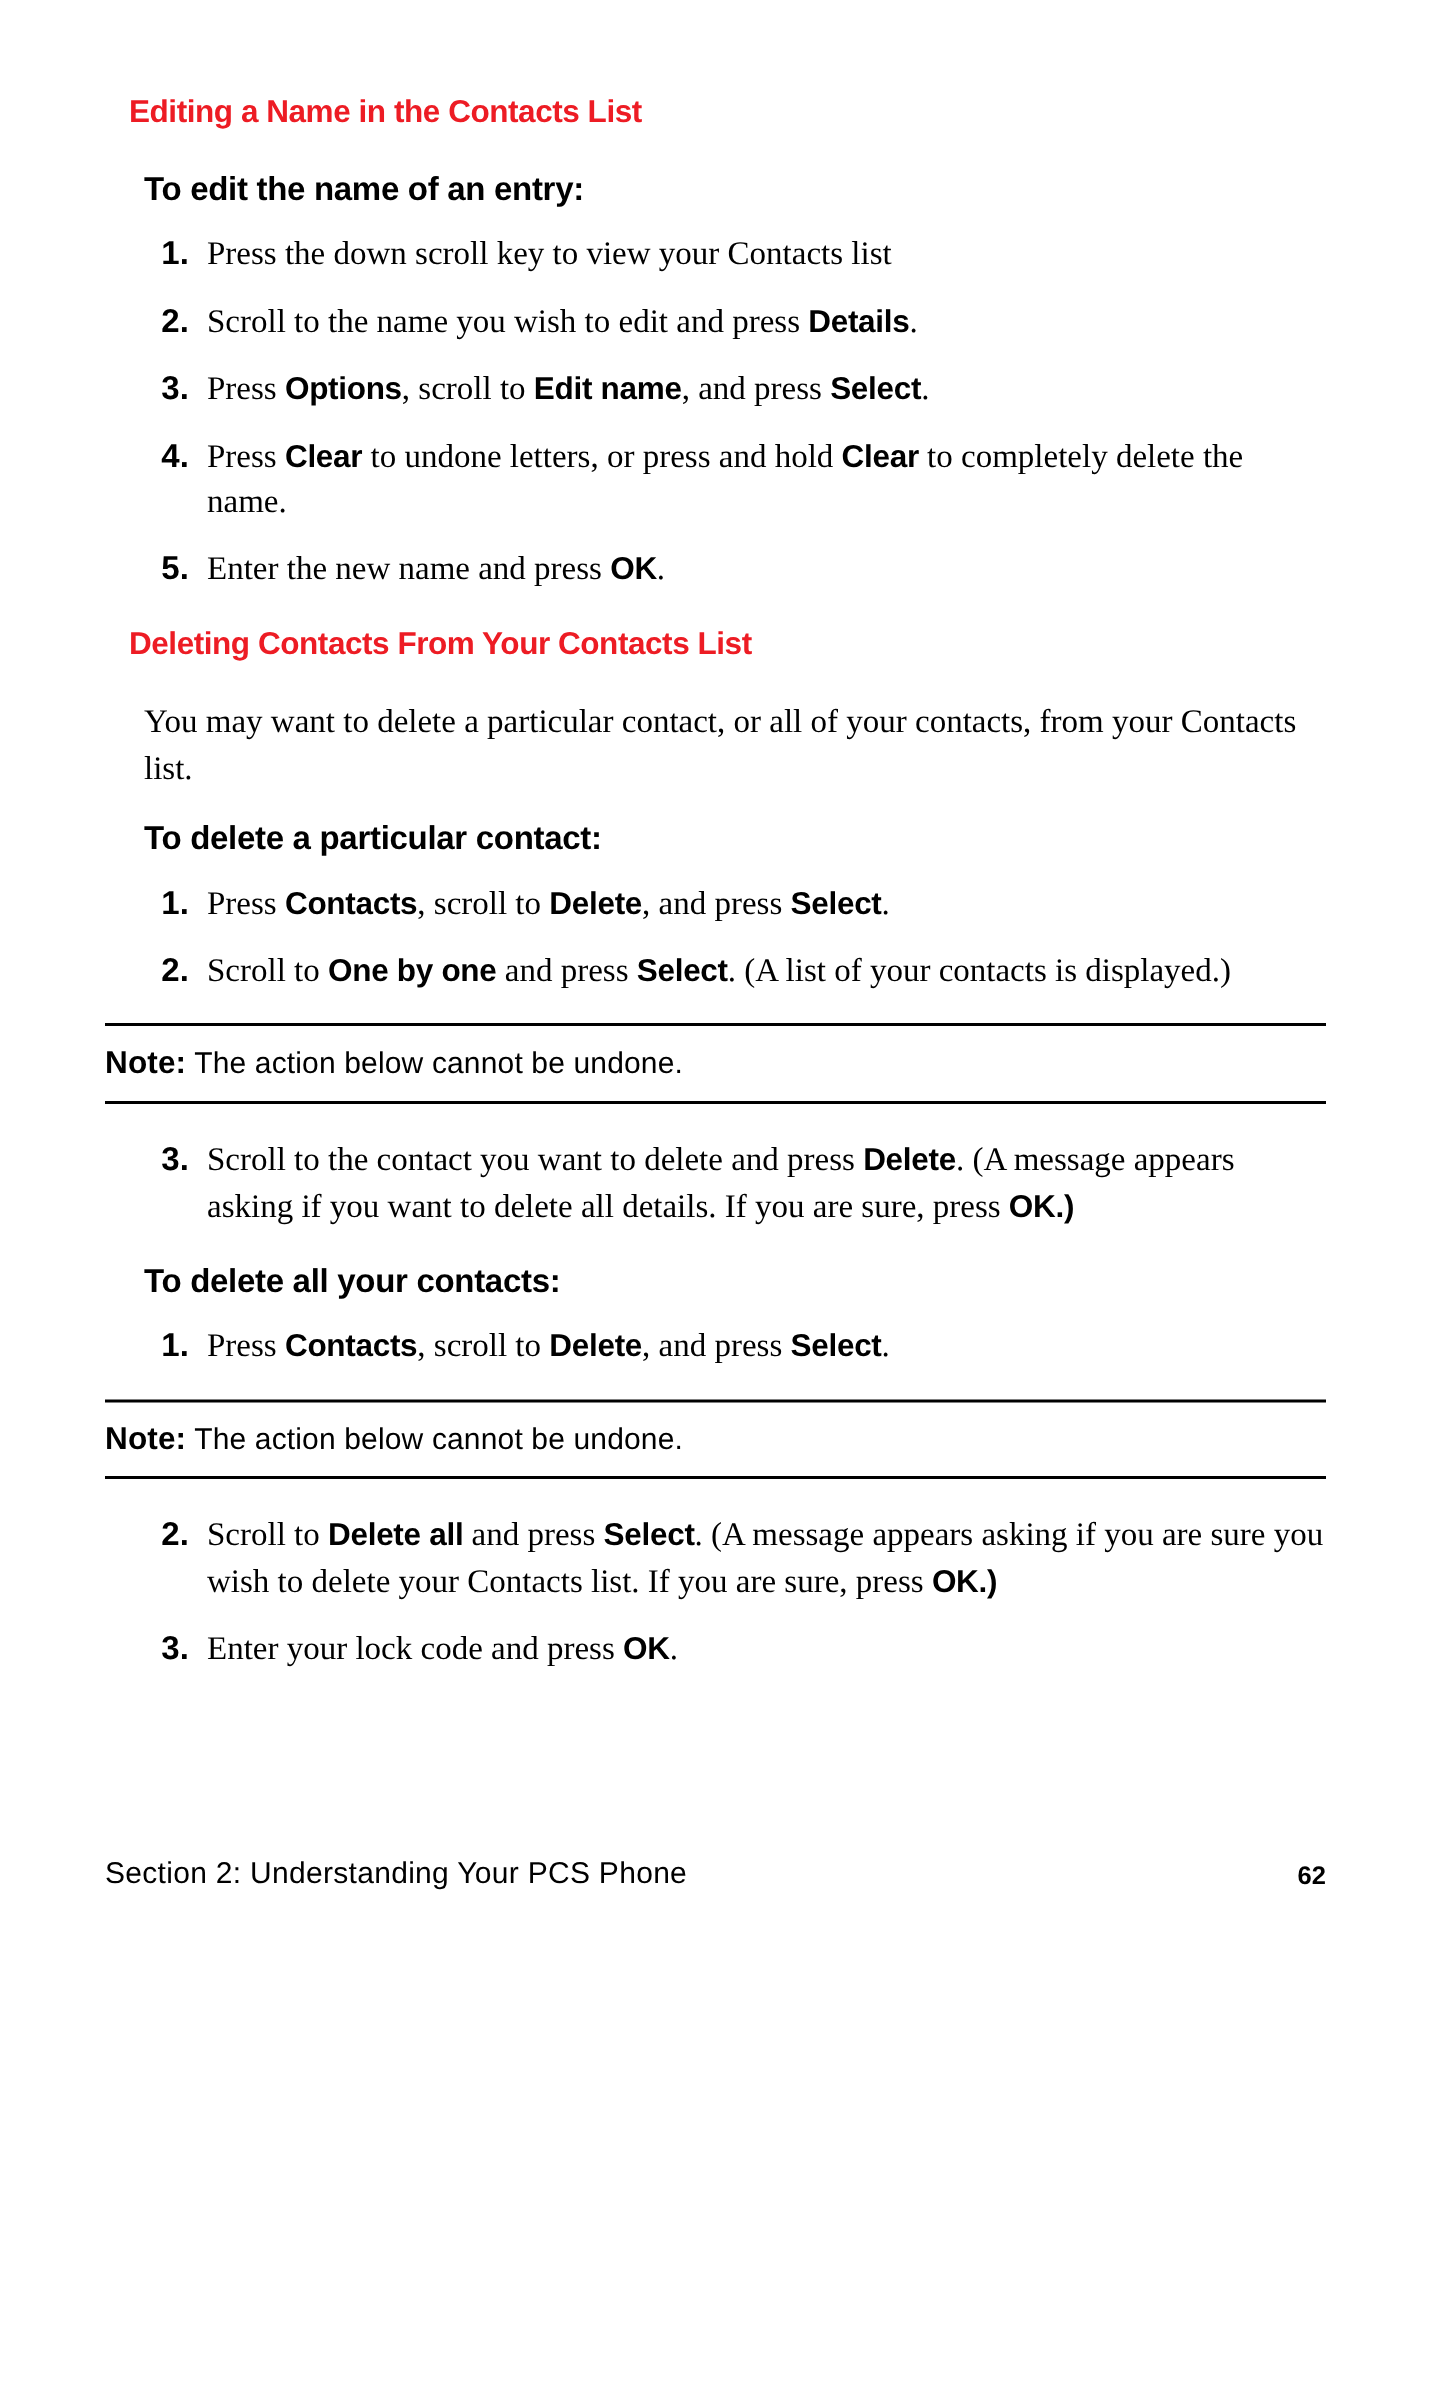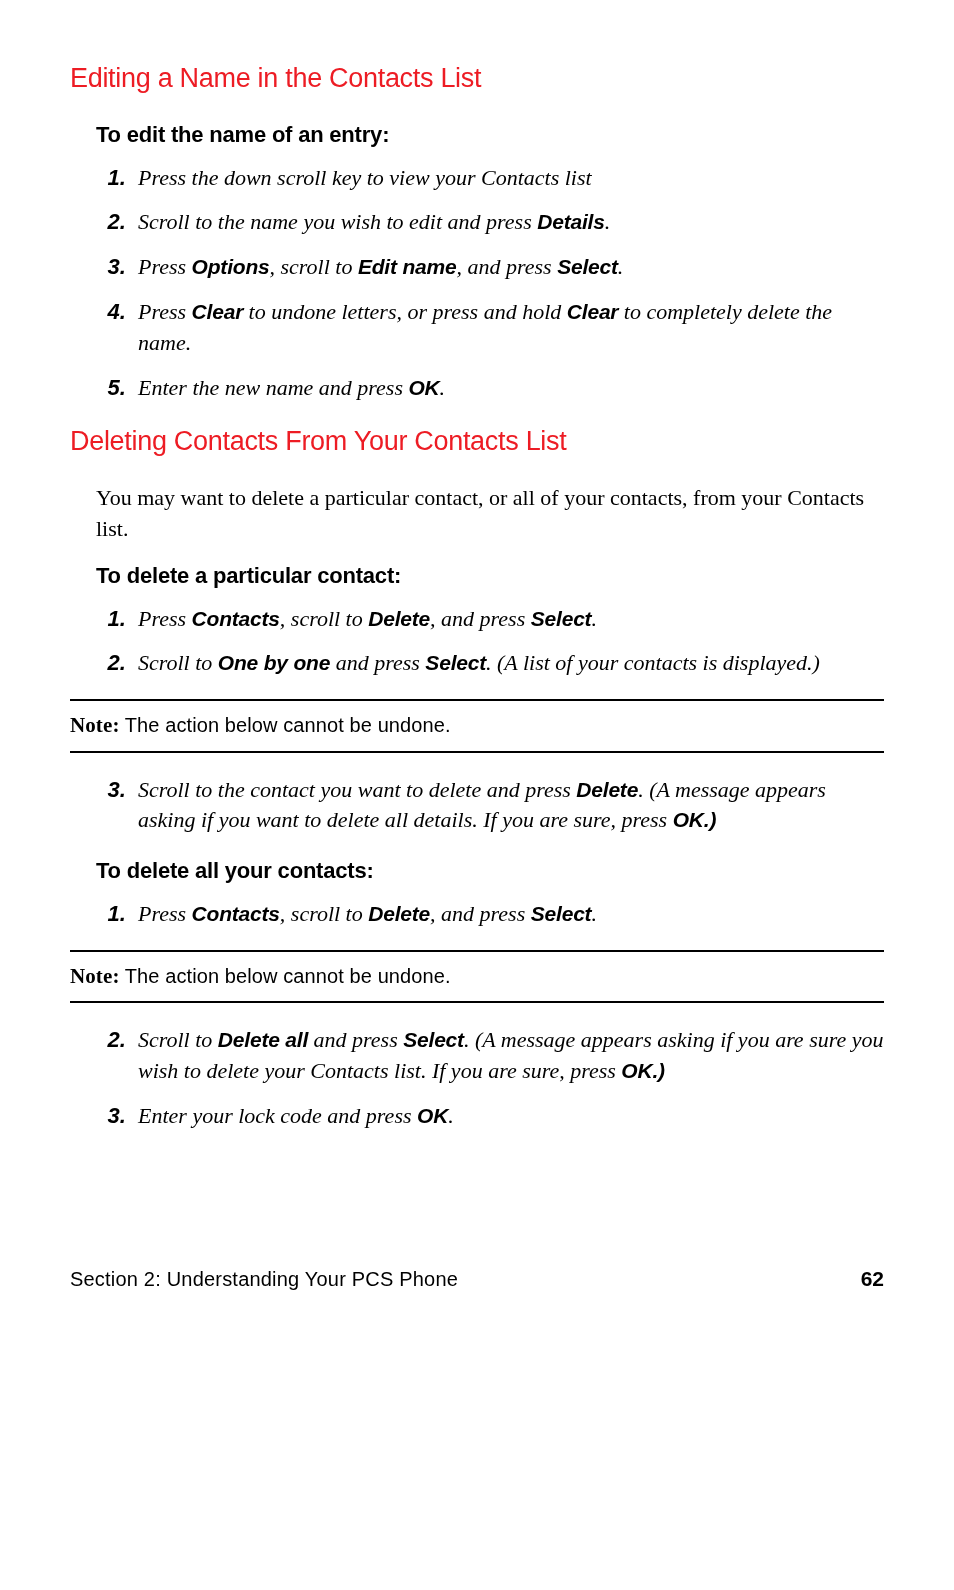--- a/index.html
+++ b/index.html
@@ -7,46 +7,45 @@
     font-size: 22px;
     line-height: 1.4;
     color: #000;
     margin: 0;
     padding: 60px 70px 40px 70px;
     width: 954px;
     box-sizing: border-box;
   }
   h2.section-heading {
     font-family: 'Arial Narrow', Arial, sans-serif;
-    font-weight: normal;
+    font-weight: bold;
     font-stretch: condensed;
     color: #ed1c24;
-    font-size: 27px;
-    margin: 0 0 22px 0;
+    font-size: 21px;
+    margin: 0 0 22px 16px;
     letter-spacing: -0.3px;
   }
   .subhead {
     font-family: 'Arial Narrow', Arial, sans-serif;
     font-weight: bold;
     font-stretch: condensed;
     font-size: 22px;
     margin: 12px 0 12px 26px;
     letter-spacing: -0.2px;
   }
   .intro-para {
     margin: 10px 0 16px 26px;
   }
   ol.steps {
     margin: 0 0 20px 26px;
     padding-left: 36px;
   }
   ol.steps li {
     margin-bottom: 14px;
     padding-left: 6px;
-    font-style: italic;
   }
   ol.steps li::marker {
     font-family: 'Arial Narrow', Arial, sans-serif;
     font-weight: bold;
     font-stretch: condensed;
   }
   ol.steps b {
     font-family: 'Arial Narrow', Arial, sans-serif;
     font-weight: bold;
     font-stretch: condensed;
@@ -56,21 +55,21 @@
   .note-box {
     border-top: 2.5px solid #000;
     border-bottom: 2.5px solid #000;
     padding: 10px 0;
     margin: 18px 0 22px 0;
     font-family: Arial, Helvetica, sans-serif;
     font-size: 20px;
     letter-spacing: 0.1px;
   }
   .note-box b {
-    font-family: Liberation Serif, serif;
+    font-family: Liberation Sans, sans-serif;
     font-weight: bold;
     font-stretch: condensed;
     font-size: 21px;
   }
   .footer {
     display: flex;
     justify-content: space-between;
     align-items: flex-end;
     font-family: Arial, Helvetica, sans-serif;
     font-size: 20px;
@@ -84,22 +83,21 @@
     font-family: 'Arial Narrow', Arial, sans-serif;
     font-weight: bold;
     font-stretch: condensed;
     letter-spacing: -0.1px;
     font-size: 21px;
   }
   .footer-right {
     font-family: 'Arial Narrow', Arial, sans-serif;
     font-weight: bold;
     font-stretch: condensed;
-    font-size: 21px;
-    margin-top: 12px;
+    font-size: 17px;
   }
 </style>
 </head>
 <body>
 
 <h2 class="section-heading">Editing a Name in the Contacts List</h2>
 
 <div class="subhead">To edit the name of an entry:</div>
 
 <ol class="steps">

